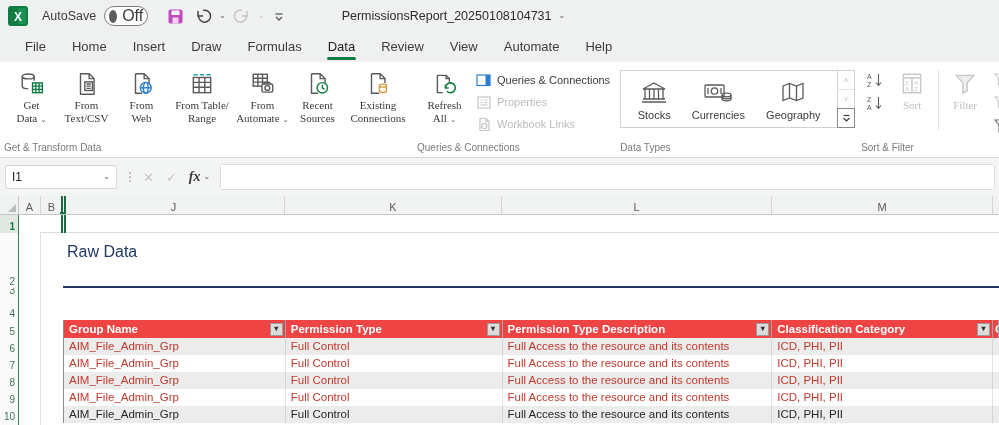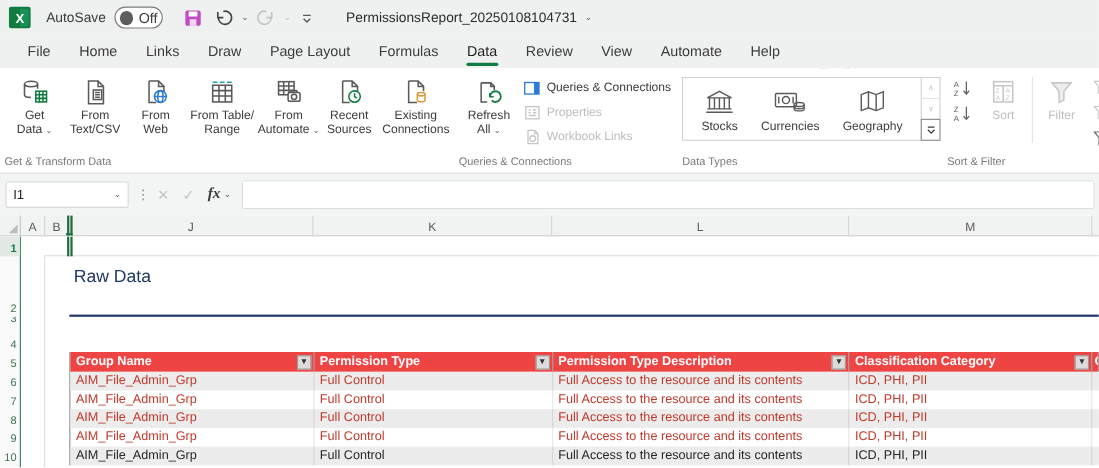--- a/index.html
+++ b/index.html
@@ -8,27 +8,27 @@
   .app { position:relative; width:999px; height:425px; background:#fff; }
 
   
   .titlebar { position:absolute; top:0; left:0; width:999px; height:32px;
     background:#eff1f1; display:flex; align-items:center; padding-left:8px; }
   .logo { width:20px; height:20px; margin-right:14px; }
   .autosave-label { font-size:12.5px; color:#3b3b3b; margin-right:8px; }
   .toggle { width:44px; height:20px; border:1px solid #7f7d7b; border-radius:10px;
     background:#fff; display:flex; align-items:center; padding:0 4px; margin-right:16px; cursor:default;}
   .toggle .knob { width:13px; height:13px; border-radius:50%; background:#5f5d5b; margin-right:5px; }
-  .toggle .state { font-size:13px; color:#3b3b3b; }
+  .toggle .state { font-size:16px; color:#3b3b3b; }
   .qat { display:flex; align-items:center; gap:4px; }
   .qat .btn { display:flex; align-items:center; padding:2px 3px; }
   .chv { font-size:8px; color:#5a5a5a; line-height:1; }
   .chv.dis { color:#c0c0c0; }
   .filename { display:flex; align-items:center; margin-left:26px; gap:7px; }
-  .filename .name { font-size:12.5px; color:#2b2b2b; }
+  .filename .name { font-size:12.5px; color:#2b2b2b;margin-left:27px; }
   .searchbox { position:absolute; left:733px; top:5px; width:262px; height:22px;
     background:#fdfdfd; border:1px solid #cfcfcf; border-radius:4px;
     display:flex; align-items:flex-end; padding-left:10px; gap:9px;margin-top:47px; }
   .searchbox input { border:none; outline:none; background:transparent; font-size:12.5px;
     color:#444; width:200px; font-family:"Liberation Sans",sans-serif; }
   .searchbox input::placeholder { color:#6a6a6a; }
 
   
   .menubar { position:absolute; top:32px; left:0; width:999px; height:30px;
     background:#eff1f1; display:flex; align-items:center; padding-left:12px; }
@@ -40,21 +40,21 @@
   
   .ribbon { position:absolute; top:62px; left:0; width:999px; height:96px; background:#fff;
     border-bottom:1px solid #d6d6d6; display:flex; padding:2px 0 0 4px; overflow:hidden; }
   .rgroup { display:flex; flex-direction:column; }
   .rgroup-content { display:flex; align-items:flex-start; flex:1; padding-top:2px; }
   .rgroup-label { text-align:left; font-size:10px; color:#7a7a7a; padding:1px 0 4px; white-space:nowrap; }
   .rsep { width:1px; background:#e1e1e1; margin:4px 3px 4px 3px; }
   .bigbtn { display:flex; flex-direction:column; align-items:center; width:55px; padding-top:3px; cursor:default; }
   .bigbtn.w64 { width:66px; }
   .bigbtn .ic { height:30px; display:flex; align-items:center; }
-  .bigbtn .lbl { font-size:11px; line-height:13px; color:#3b3b3b; text-align:center; white-space:nowrap; }
+  .bigbtn .lbl { font-size:11px; line-height:13px; color:#3b3b3b; text-align:center; white-space:nowrap;font-family:Liberation Serif, serif; }
   .bigbtn .lbl .chv { margin-left:3px; font-size:7.5px; }
   .bigbtn.disabled .lbl { color:#bdbdbd; }
   .smallstack { display:flex; flex-direction:column; justify-content:flex-start; padding-top:4px; gap:2px; }
   .smallbtn { display:flex; align-items:center; gap:5px; font-size:11px; color:#3b3b3b; height:20px; padding:0 4px; white-space:nowrap; }
   .smallbtn.disabled { color:#bdbdbd; }
   .gallery { display:flex; margin-top:4px; }
   .gallery-box { width:218px; height:58px; border:1px solid #d1d1d1; background:#fff;
     display:flex; align-items:center; justify-content:space-around; padding:0 6px; }
   .gitem { display:flex; flex-direction:column; align-items:center; font-size:11px; color:#3b3b3b; cursor:default; }
   .gitem .ic { height:32px; display:flex; align-items:center; }
@@ -171,23 +171,22 @@
         <circle cx="5.5" cy="5.5" r="4"></circle>
           <path d="M8.5 8.5 L12 12"></path>
       </svg>
       <input placeholder="Search" style="">
     </div>
   </div>
 
   <div class="menubar">
     <span class="mtab">File</span>
     <span class="mtab">Home</span>
-    <span class="mtab">Links</span>
+    <span class="mtab">Insert</span>
     <span class="mtab">Draw</span>
-    <span class="mtab">Page Layout</span>
     <span class="mtab">Formulas</span>
     <span class="mtab active">Data</span>
     <span class="mtab">Review</span>
     <span class="mtab">View</span>
     <span class="mtab">Automate</span>
     <span class="mtab">Help</span>
   </div>
 
   <div class="ribbon">
 

